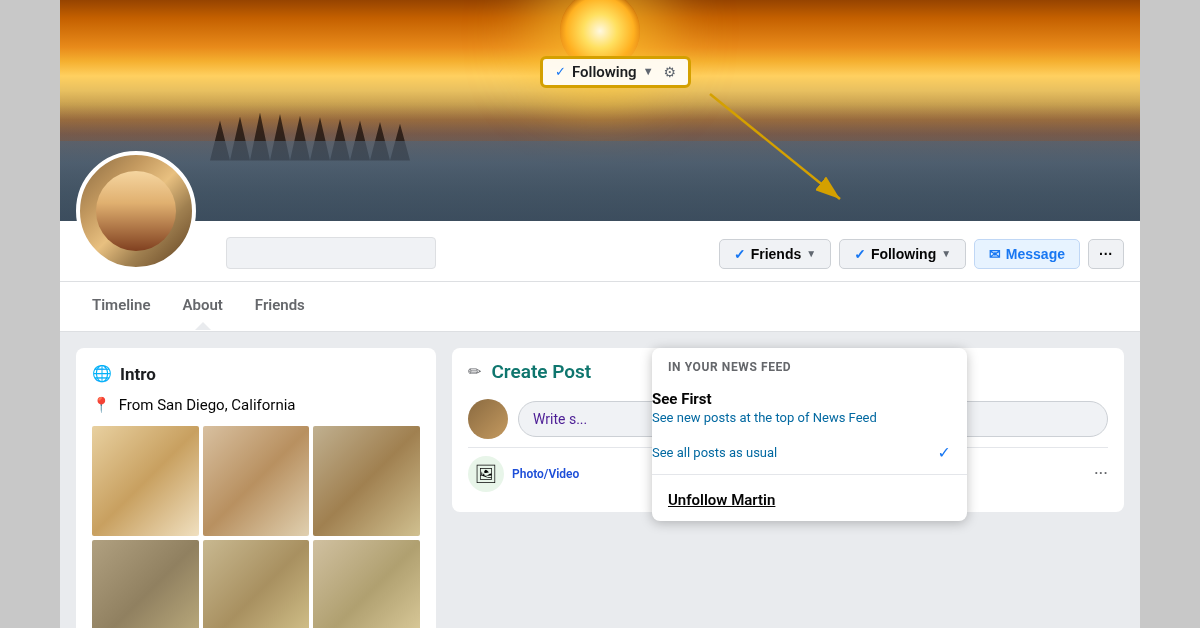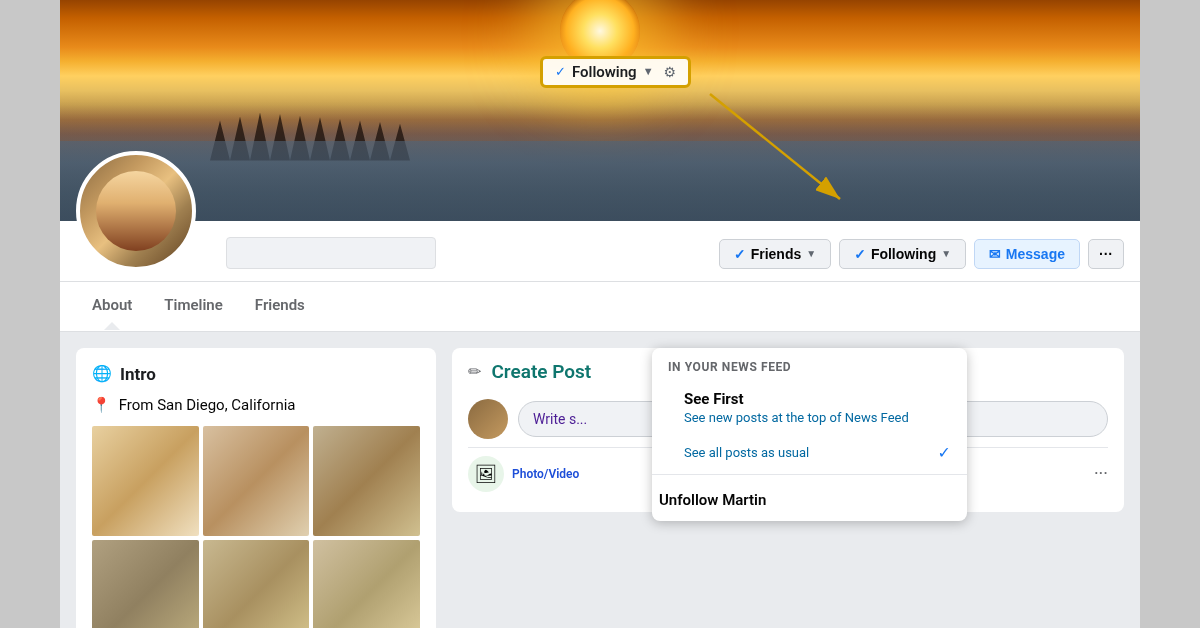--- a/index.html
+++ b/index.html
@@ -346,21 +346,21 @@
     }
     .dropdown-section-label {
       font-size: 12px;
       font-weight: 700;
       color: #65676b;
       text-transform: uppercase;
       letter-spacing: 0.05em;
       padding: 12px 16px 6px;
     }
     .dropdown-item {
-      padding: 10px 32px;
+      padding: 10px 0;
       cursor: pointer;
       position: relative;
     }
     .dropdown-item-title {
       font-size: 15px;
       font-weight: 700;
       color: #050505;
       margin-bottom: 2px;
     }
     .dropdown-item-desc {
@@ -374,25 +374,26 @@
       transform: translateY(-50%);
       color: #1877f2;
       font-size: 16px;
     }
     .dropdown-divider {
       height: 1px;
       background: #e4e6ea;
       margin: 4px 0;
     }
     .dropdown-unfollow {
-      padding: 12px 7px;
+      padding: 12px 16px;
       font-size: 15px;
       font-weight: 600;
       color: #050505;
       cursor: pointer;
+      text-decoration: underline;
     }
     
     .arrow-overlay {
       position: absolute;
       top: 0; left: 0;
       width: 100%;
       height: 100%;
       pointer-events: none;
     }
   </style>
@@ -450,25 +451,25 @@
           <span>Message</span>
         </button>
         <button class="btn btn-dots">
           <span>···</span>
         </button>
       </div>
     </div>
 
     <div class="nav-tabs">
       <div class="nav-tab">
+        <span>Timeline</span>
+      </div>
+      <div class="nav-tab">
         <span>About</span>
         <div class="nav-tab-indicator"></div>
-      </div>
-      <div class="nav-tab">
-        <span>Timeline</span>
       </div>
       <div class="nav-tab">
         <span>Friends</span>
       </div>
     </div>
   </div>
 
   <div class="main-content">
 
     <div class="left-col">

